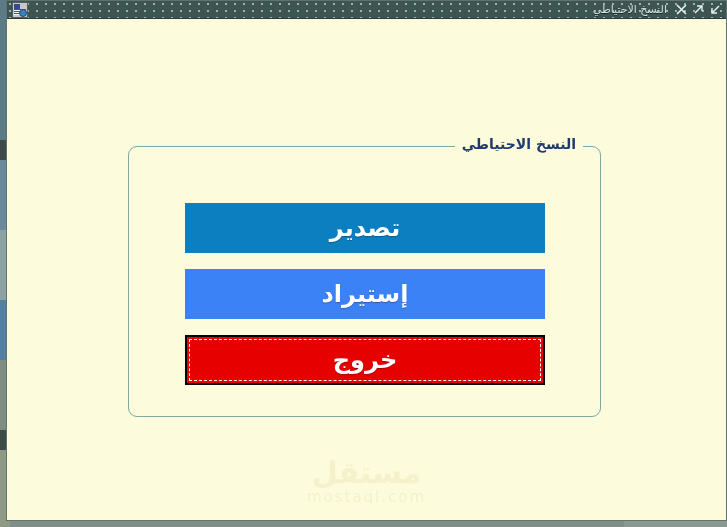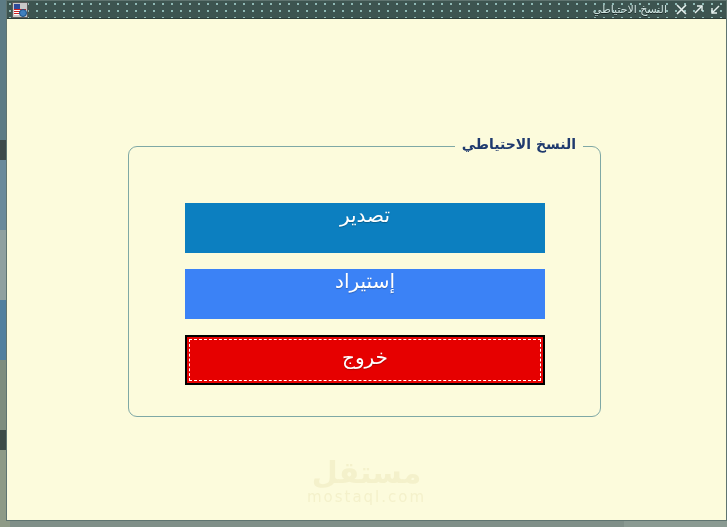--- a/index.html
+++ b/index.html
@@ -104,22 +104,22 @@
     color:#1f3a6e;
     font-size:14px;font-weight:bold;
     white-space:nowrap;
     direction:rtl;
   }
 
   
   .btn{
     position:absolute;
     left:56px;width:360px;height:50px;
-    display:flex;justify-content:center;
-    color:#ffffff;font-size:20px;font-weight:normal;
+    display:flex;align-items:center;justify-content:center;
+    color:#ffffff;font-size:24px;font-weight:bold;
     direction:rtl;
     border:none;
     box-sizing:border-box;
     cursor:pointer;
     font-family:"DejaVu Sans","Liberation Sans",sans-serif;
     text-shadow:0 1px 1px rgba(0,0,0,0.25);
   }
   #btn-export{top:56px;background:#0c7fc0;}
   #btn-import{top:122px;background:#3b82f6;}
   #btn-exit{

